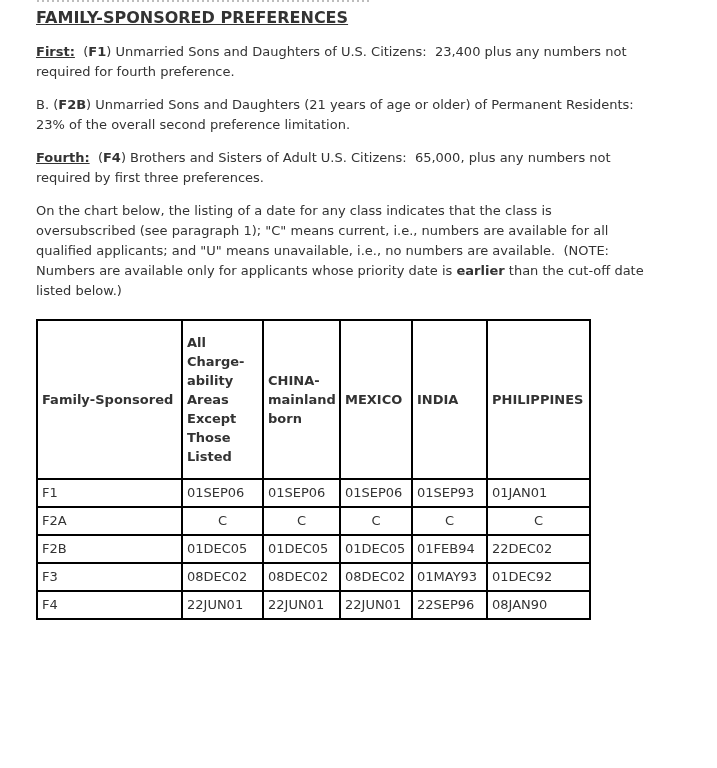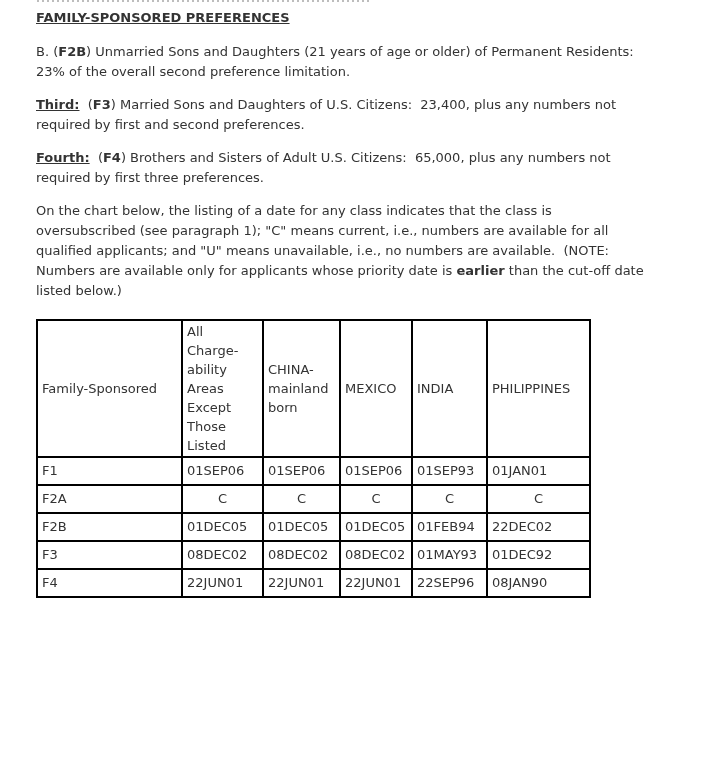--- a/index.html
+++ b/index.html
@@ -7,59 +7,59 @@
     font-family:"DejaVu Sans","Liberation Sans",sans-serif;
     font-size:13px; color:#333333;
     width:717px; height:768px; overflow:hidden;
   }
   .doc { position:relative; padding:6px 20px 0 36px; width:616px; }
   .artifact {
     position:absolute; top:0; left:37px; width:335px; height:2px;
     background:repeating-linear-gradient(90deg,#bdbdbd 0 2px,#ffffff 2px 5px);
   }
   h1.heading {
-    font-size:13px; font-weight:bold; text-decoration:underline;
+    font-size:16px; font-weight:bold; text-decoration:underline;
     margin:2px 0 14px 0; line-height:20px;
   }
   p { line-height:20px; margin:13px 0; }
   p span, p b { white-space:pre-wrap; }
   .lead { font-weight:bold; text-decoration:underline; }
   b { font-weight:bold; }
   table.cutoff {
     border-collapse:collapse; table-layout:fixed;
     width:553px; margin-top:18px;
   }
   table.cutoff th, table.cutoff td {
     border:2px solid #000000; overflow:hidden;
   }
   table.cutoff th {
-    text-align:left; font-weight:normal; white-space:pre-line;
-    line-height:19px; padding:1px 4px; vertical-align:middle;
+    text-align:left; font-weight:bold; white-space:pre-line;
+    line-height:19px; padding:12px 4px; vertical-align:middle;
   }
   table.cutoff td {
     line-height:20px; padding:3px 4px; vertical-align:middle;
   }
   table.cutoff td.center { text-align:center; }
   col.c0{width:145px} col.c1{width:81px} col.c2{width:77px}
   col.c3{width:72px} col.c4{width:75px} col.c5{width:103px}
 </style>
 </head>
 <body>
 
 <div class="doc">
   <div class="artifact"></div>
 
   <h1 class="heading"><span>FAMILY-SPONSORED PREFERENCES</span></h1>
 
+  <p><span class="lead">First:</span><span>  (</span><b>F1</b><span>) Unmarried Sons and Daughters of U.S. Citizens:  23,400 plus any numbers not required for fourth preference.</span></p>
 
 
 
   <p><span>B. (</span><b>F2B</b><span>) Unmarried Sons and Daughters (21 years of age or older) of Permanent Residents:  23% of the overall second preference limitation.</span></p>
 
-  <p><span class="lead">Third:</span><span>  (</span><b>F3</b><span>) Married Sons and Daughters of U.S. Citizens:  23,400, plus any numbers not required by first and second preferences.</span></p>
 
   <p><span class="lead">Fourth:</span><span>  (</span><b>F4</b><span>) Brothers and Sisters of Adult U.S. Citizens:  65,000, plus any numbers not required by first three preferences.</span></p>
 
   <p><span>On the chart below, the listing of a date for any class indicates that the class is oversubscribed (see paragraph 1); "C" means current, i.e., numbers are available for all qualified applicants; and "U" means unavailable, i.e., no numbers are available.  (NOTE:  Numbers are available only for applicants whose priority date is </span><b>earlier</b><span> than the cut-off date listed below.)</span></p>
 
   <table class="cutoff">
     <colgroup>
       <col class="c0">
         <col class="c1">
         <col class="c2">

